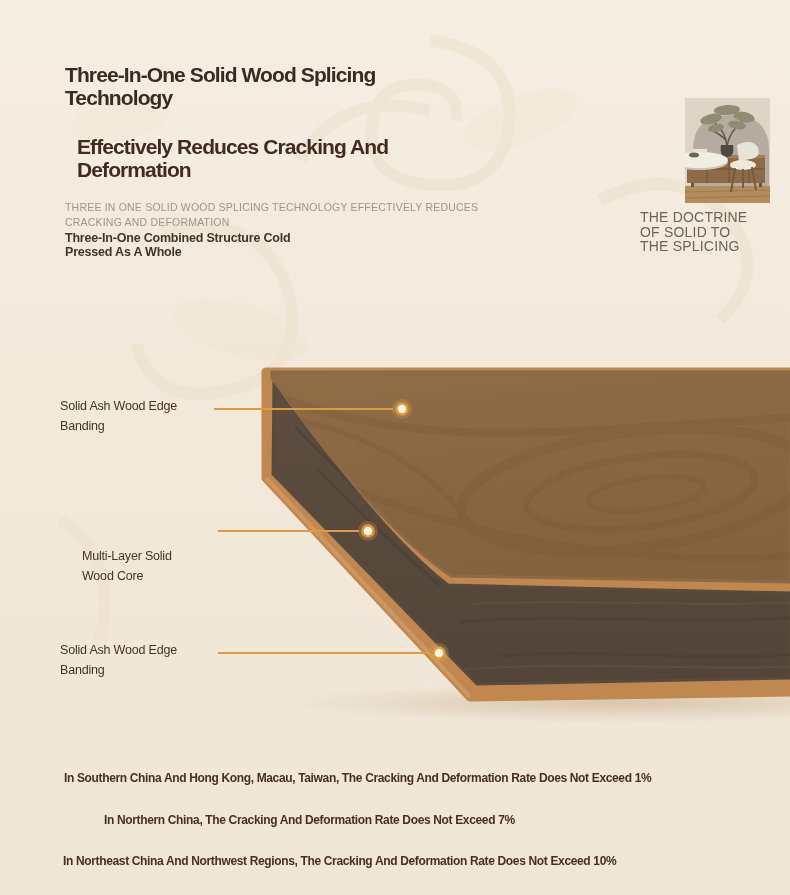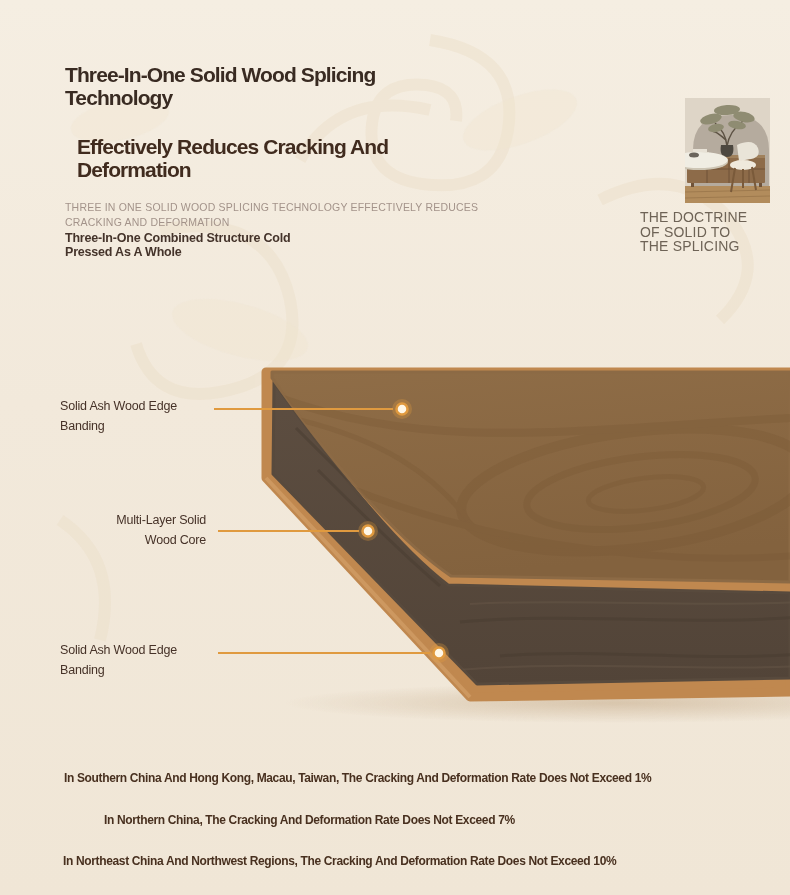--- a/index.html
+++ b/index.html
@@ -31,21 +31,21 @@
   .badge-caption {
     position:absolute; left:640px; top:210px; width:130px; text-align:left;
     font-size:14px; line-height:14.5px; letter-spacing:0.2px; color:#6e6356;
   }
 
   .callout-label {
     position:absolute; font-weight:normal; font-size:12.5px; line-height:20px;
     letter-spacing:-0.2px; color:#463228;
   }
   .label-1 { left:60px; top:396px; width:140px; }
-  .label-2 { left:82px; top:510px; width:124px;text-align:right; }
+  .label-2 { left:82px; top:546px; width:124px; }
   .label-3 { left:60px; top:640px; width:140px; }
 
   .stat {
     position:absolute; font-weight:bold; font-size:12px; letter-spacing:-0.35px;
     color:#48301f; white-space:nowrap;
   }
   .stat-1 { left:64px; top:771px; }
   .stat-2 { left:60px; top:813px;margin-left:44px; }
   .stat-3 { left:63px; top:854px;text-align:center; }
 </style>

